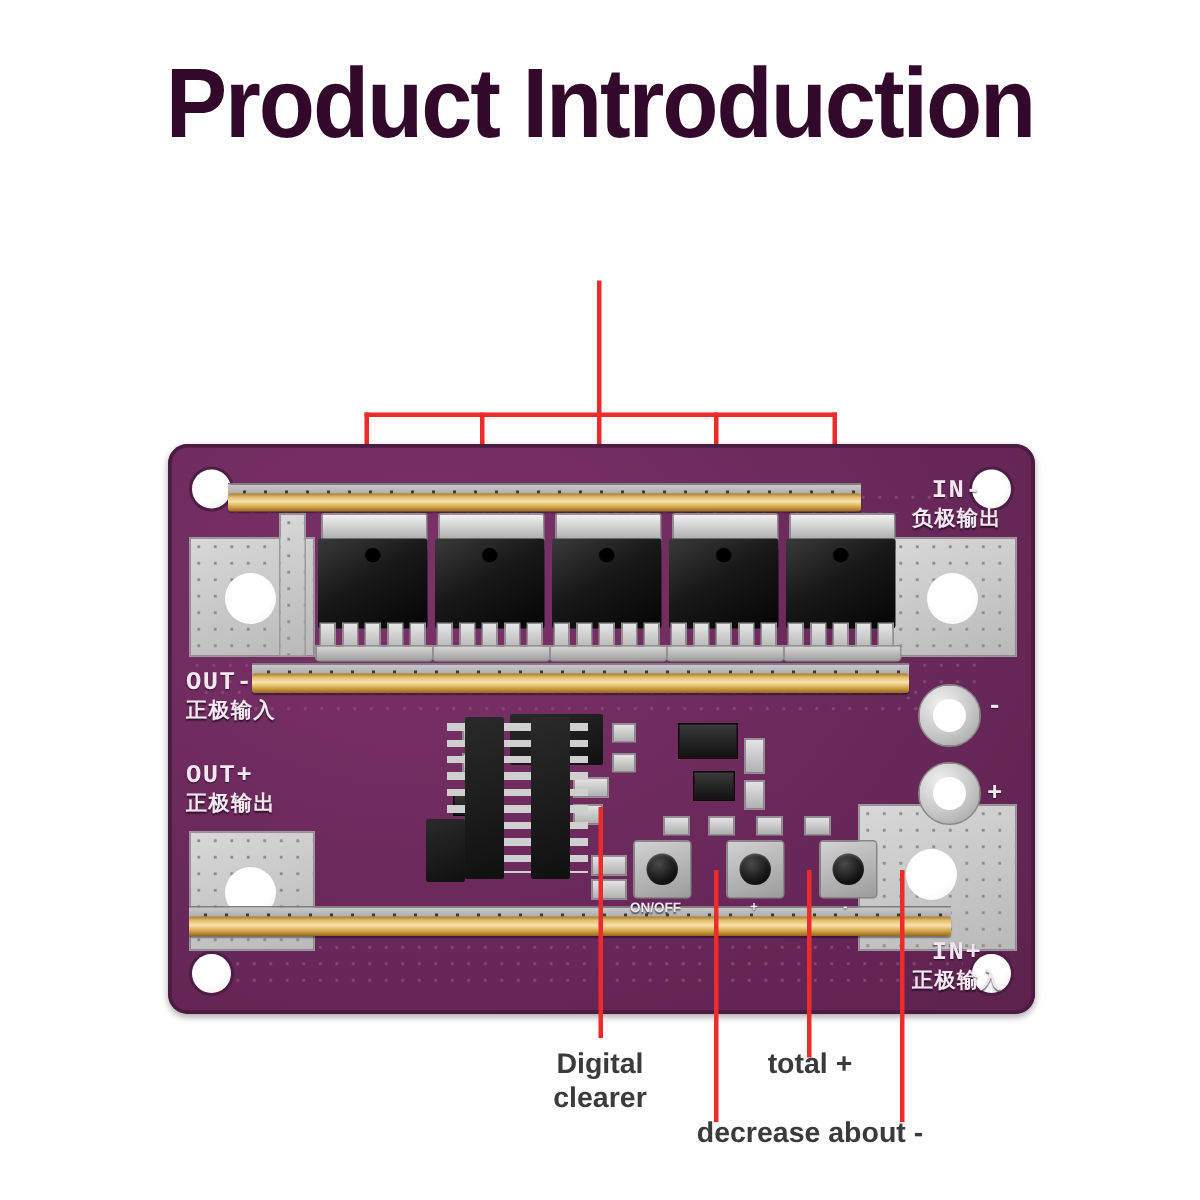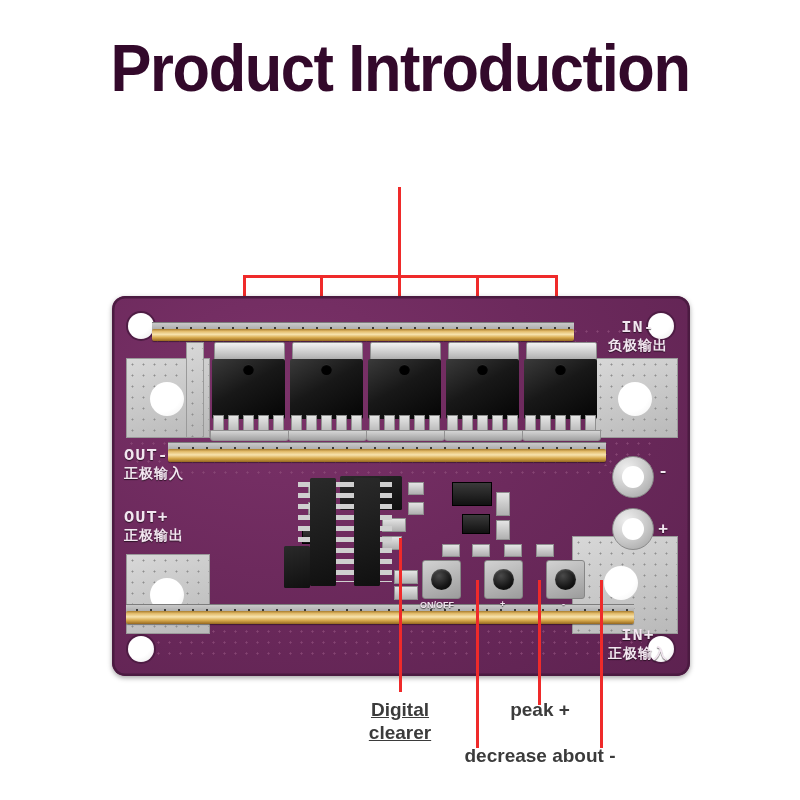--- a/index.html
+++ b/index.html
@@ -388,26 +388,26 @@
     <div class="btn" style="left:434px;top:264px;"></div>
     <div class="btnlbl" style="left:450px;top:303px;">-</div>
 
   </div>
 
   <div class="rl vline" style="left:399px;top:538px;height:154px;"></div>
   <div class="rl vline" style="left:476px;top:580px;height:168px;"></div>
   <div class="rl vline" style="left:538px;top:580px;height:125px;"></div>
   <div class="rl vline" style="left:600px;top:580px;height:168px;"></div>
 
-  <div class="blabel" style="left:305px;top:698px;width:190px;text-decoration:underline;">
+  <div class="blabel" style="left:305px;top:698px;width:190px;">
     <div>Digital</div>
     <div>clearer</div>
   </div>
 
   <div class="blabel" style="left:455px;top:698px;width:170px;">
-    <div>peak +</div>
+    <div>total +</div>
   </div>
 
   <div class="blabel" style="left:410px;top:744px;width:260px;">
     <div>decrease about -</div>
   </div>
 
 </div>
 
 </body></html>

